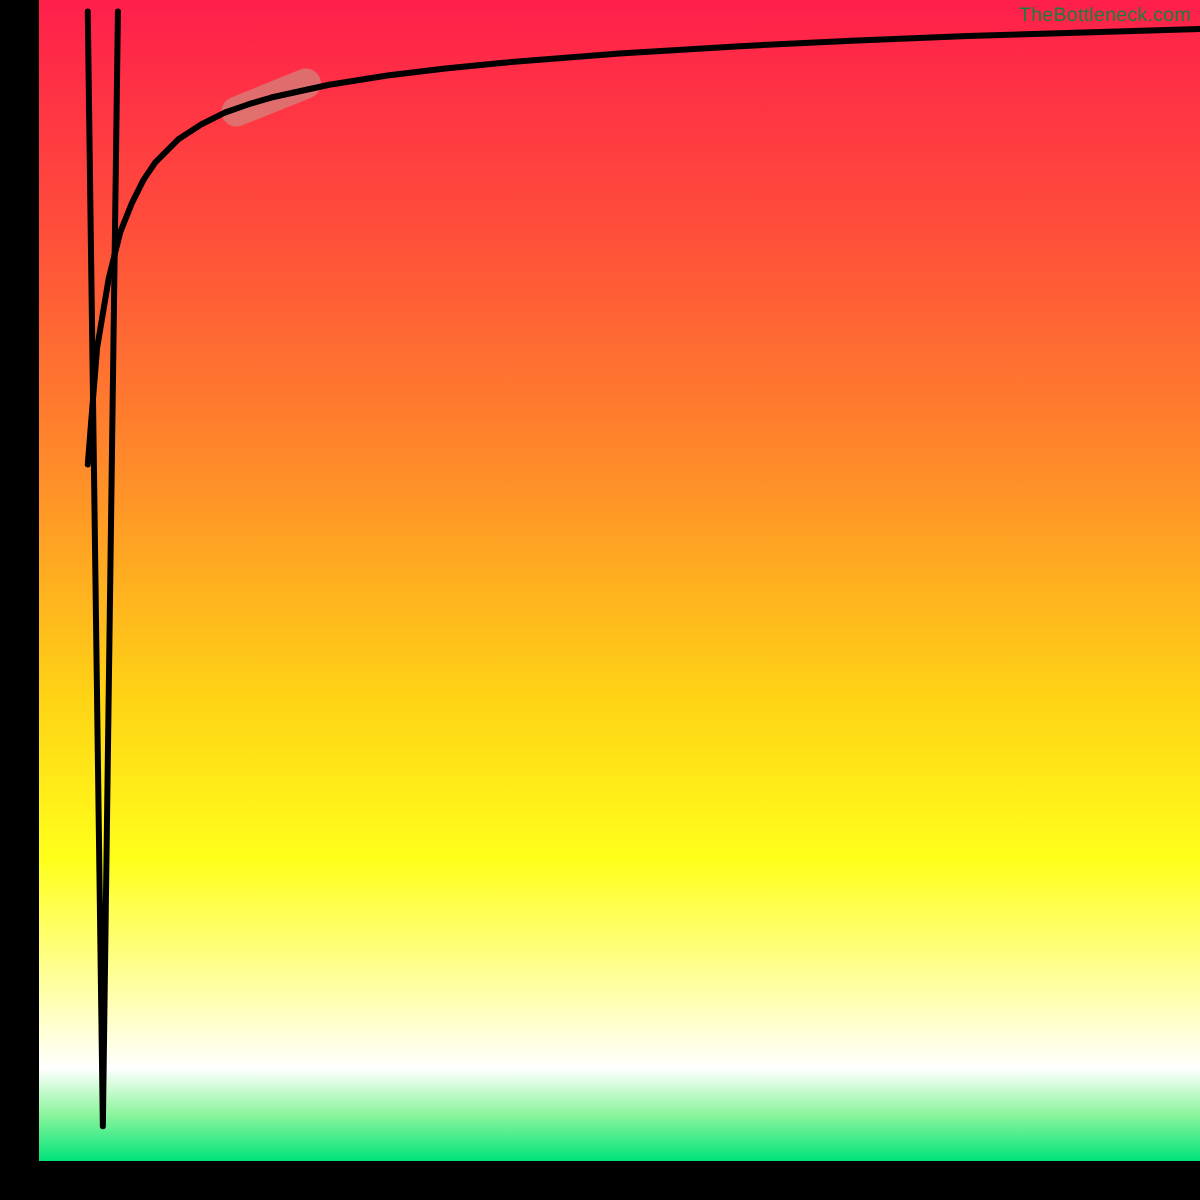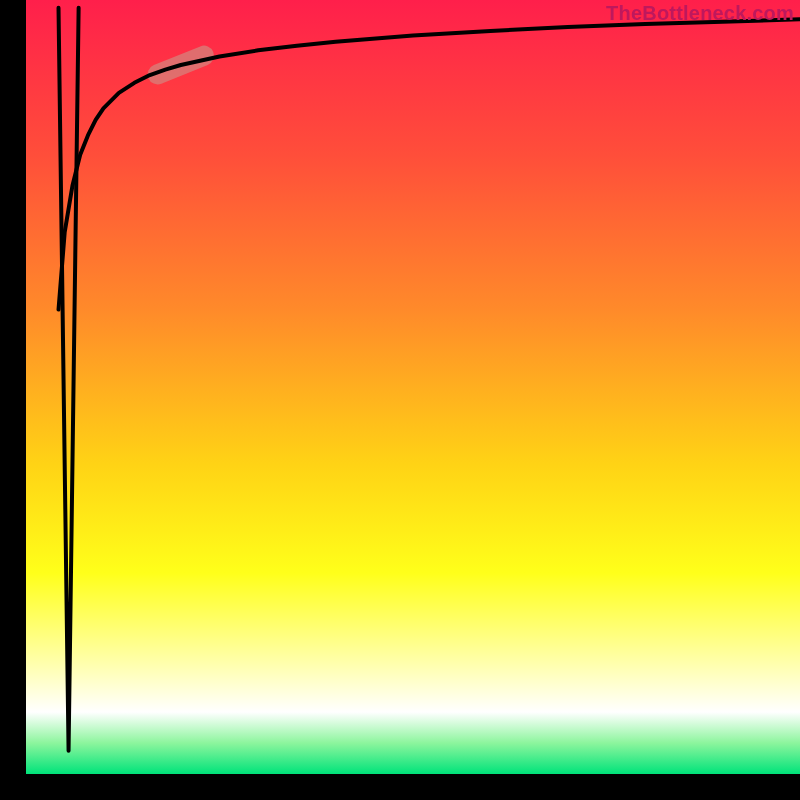--- a/index.html
+++ b/index.html
@@ -9,23 +9,23 @@
     height: 800px;
     background: #ffffff;
     font-family: Arial, Helvetica, sans-serif;
     position: relative;
     overflow: hidden;
   }
   .watermark {
     position: absolute;
     top: 2px;
     right: 6px;
-    color: #be185d;
-    font-size: 20px;
-    font-weight: 700;
+    color: #15803d;
+    font-size: 13px;
+    font-weight: 400;
     z-index: 10;
     letter-spacing: 0.2px;
   }
   .plot-wrap {
     position: absolute;
     left: 0;
     top: 0;
     width: 800px;
     height: 800px;
   }

